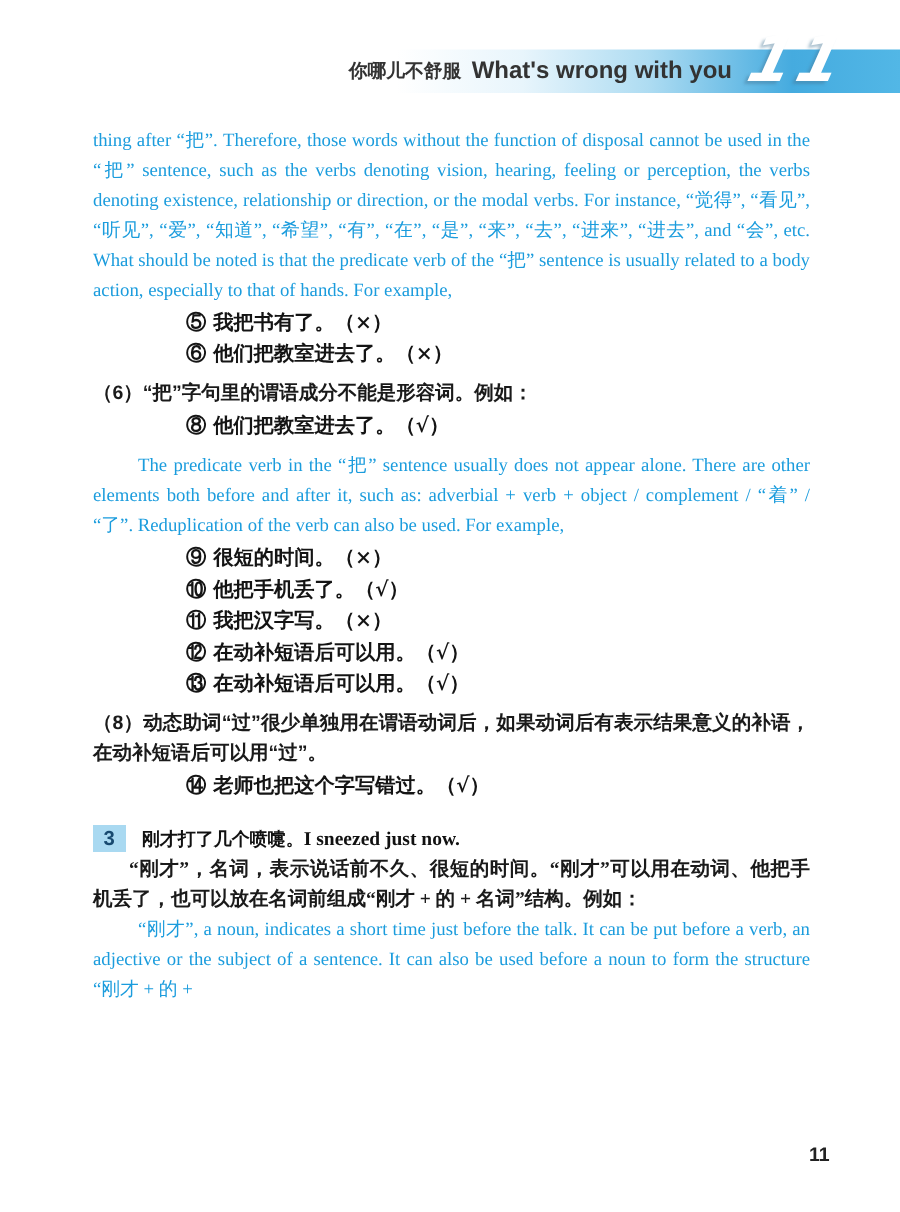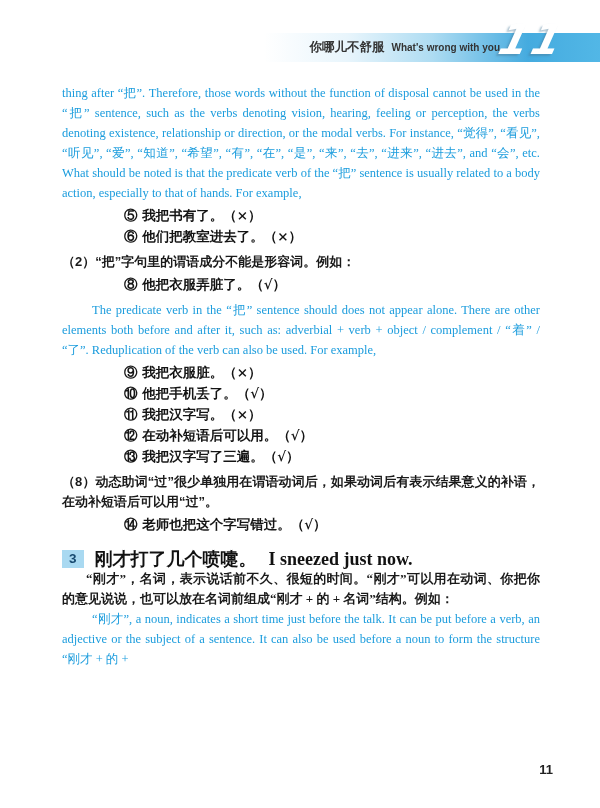--- a/index.html
+++ b/index.html
@@ -17,32 +17,32 @@
     position: absolute;
     top: 33px; left: 0;
     width: 600px; height: 29px;
     background: linear-gradient(to right,
       #ffffff 0%, #ffffff 44%,
       #e8f5fc 58%, #aedcf2 72%,
       #45abdf 88%, #52b7e6 100%);
   }
   .header-titles {
     position: absolute;
-    right: 100px; top: 0;
+    right: 112px; top: 0;
     height: 29px;
     display: flex; align-items: center; gap: 7px;
     white-space: nowrap;
   }
   .ht-zh {
     font-family: "Liberation Sans", sans-serif;
     font-weight: 700; font-size: 12.5px; color: #333333;
   }
   .ht-en {
     font-family: "Liberation Sans", sans-serif;
-    font-weight: 700; font-size: 10px; color: #333333;
+    font-weight: 700; font-size: 16px; color: #333333;
   }
   .unit-number {
     position: absolute;
     right: 36px; top: 18px;
     font-family: "DejaVu Sans", sans-serif;
     font-weight: 700; font-style: italic;
     font-size: 42px; line-height: 44px;
     color: #ffffff;
     transform: skewX(-14deg);
     letter-spacing: 3px;
@@ -100,26 +100,26 @@
     font-family: "Liberation Sans", sans-serif;
     font-weight: 700;
     font-size: 13.5px;
     line-height: 17px;
     padding: 0 7px 1px 7px;
     margin-right: 11px;
     align-self: center;
   }
   .pt-zh {
     font-family: "Liberation Sans", sans-serif;
-    font-weight: 700; font-size: 18px; color: #111111; text-align: center;
+    font-weight: 700; font-size: 12px; color: #111111; text-align: center;
   }
   .pt-en {
     font-family: "Liberation Serif", serif;
-    font-weight: 700; font-size: 18px; color: #111111;
-    margin-left: 12px;
+    font-weight: 700; font-size: 13px; color: #111111;
+    margin-left: 0;
   }
 
   .page-number {
     position: absolute;
     right: 47px; bottom: 31px;
     font-family: "Liberation Sans", sans-serif;
     font-weight: 700; font-size: 13px; color: #222222;
   }
 </style>
 </head>
@@ -137,48 +137,48 @@
 
   <div class="content">
 
     <p class="en">thing after “把”. Therefore, those words without the function of disposal cannot be used in the “把” sentence, such as the verbs denoting vision, hearing, feeling or perception, the verbs denoting existence, relationship or direction, or the modal verbs. For instance, “觉得”, “看见”, “听见”, “爱”, “知道”, “希望”, “有”, “在”, “是”, “来”, “去”, “进来”, “进去”, and “会”, etc. What should be noted is that the predicate verb of the “把” sentence is usually related to a body action, especially to that of hands. For example,</p>
 
     <div class="examples">
       <p class="ex">⑤ 我把书有了。（×）</p>
       <p class="ex">⑥ 他们把教室进去了。（×）</p>
     </div>
 
-    <p class="zh rule">（2）“把”字句里的谓语成分不能是形容词。例如：</p>
+    <p class="zh rule">（6）“把”字句里的谓语成分不能是形容词。例如：</p>
 
     <div class="examples">
-      <p class="ex">⑧ 他把衣服弄脏了。（√）</p>
+      <p class="ex">⑧ 他们把教室进去了。（√）</p>
     </div>
 
-    <p class="en indent">The predicate verb in the “把” sentence should does not appear alone. There are other elements both before and after it, such as: adverbial + verb + object / complement / “着” / “了”. Reduplication of the verb can also be used. For example,</p>
+    <p class="en indent">The predicate verb in the “把” sentence usually does not appear alone. There are other elements both before and after it, such as: adverbial + verb + object / complement / “着” / “了”. Reduplication of the verb can also be used. For example,</p>
 
     <div class="examples">
-      <p class="ex">⑨ 我把衣服脏。（×）</p>
+      <p class="ex">⑨ 很短的时间。（×）</p>
       <p class="ex">⑩ 他把手机丢了。（√）</p>
       <p class="ex">⑪ 我把汉字写。（×）</p>
       <p class="ex">⑫ 在动补短语后可以用。（√）</p>
-      <p class="ex">⑬ 我把汉字写了三遍。（√）</p>
+      <p class="ex">⑬ 在动补短语后可以用。（√）</p>
     </div>
 
     <p class="zh rule">（8）动态助词“过”很少单独用在谓语动词后，如果动词后有表示结果意义的补语，在动补短语后可以用“过”。</p>
 
     <div class="examples">
       <p class="ex">⑭ 老师也把这个字写错过。（√）</p>
     </div>
 
     <div class="point-heading">
       <span class="badge">3</span>
       <span class="pt-zh">刚才打了几个喷嚏。</span>
       <span class="pt-en">I sneezed just now.</span>
     </div>
 
-    <p class="zh body">“刚才”，名词，表示说话前不久、很短的时间。“刚才”可以用在动词、你把你的意见说说，也可以放在名词前组成“刚才 + 的 + 名词”结构。例如：</p>
+    <p class="zh body">“刚才”，名词，表示说话前不久、很短的时间。“刚才”可以用在动词、他把手机丢了，也可以放在名词前组成“刚才 + 的 + 名词”结构。例如：</p>
     <p class="en indent">“刚才”, a noun, indicates a short time just before the talk. It can be put before a verb, an adjective or the subject of a sentence. It can also be used before a noun to form the structure “刚才 + 的 +</p>
 
   </div>
 
   <div class="page-number">11</div>
 
 </div>
 
 </body></html>

